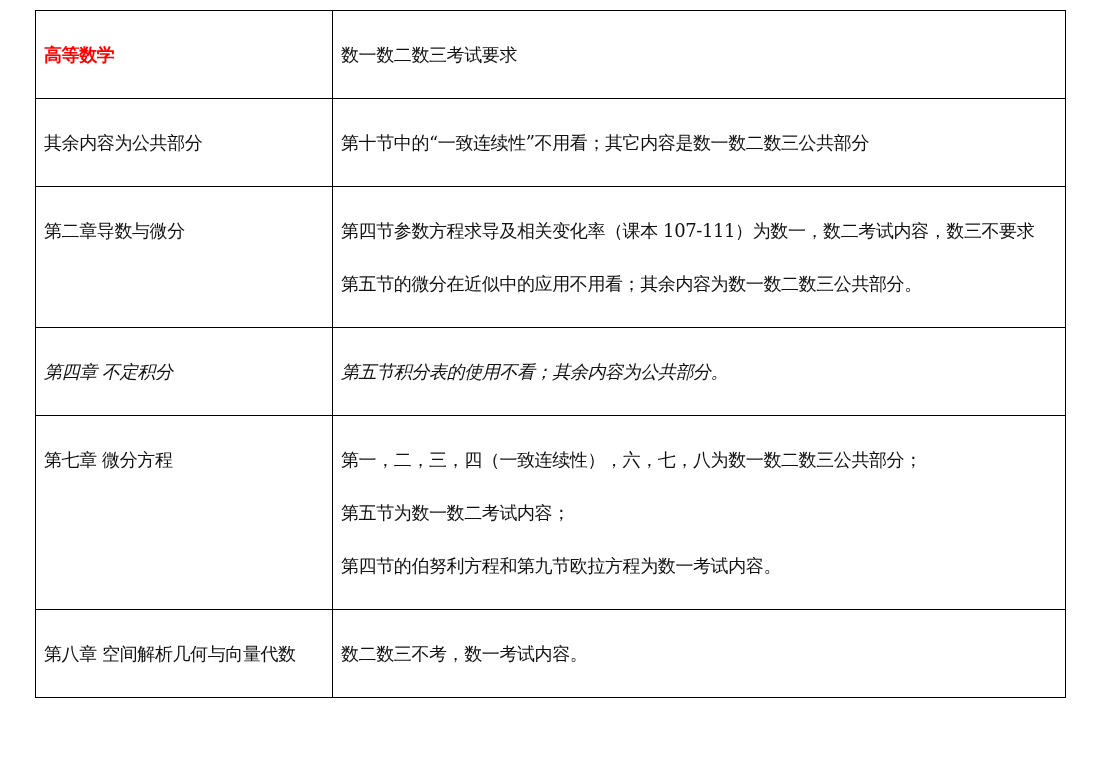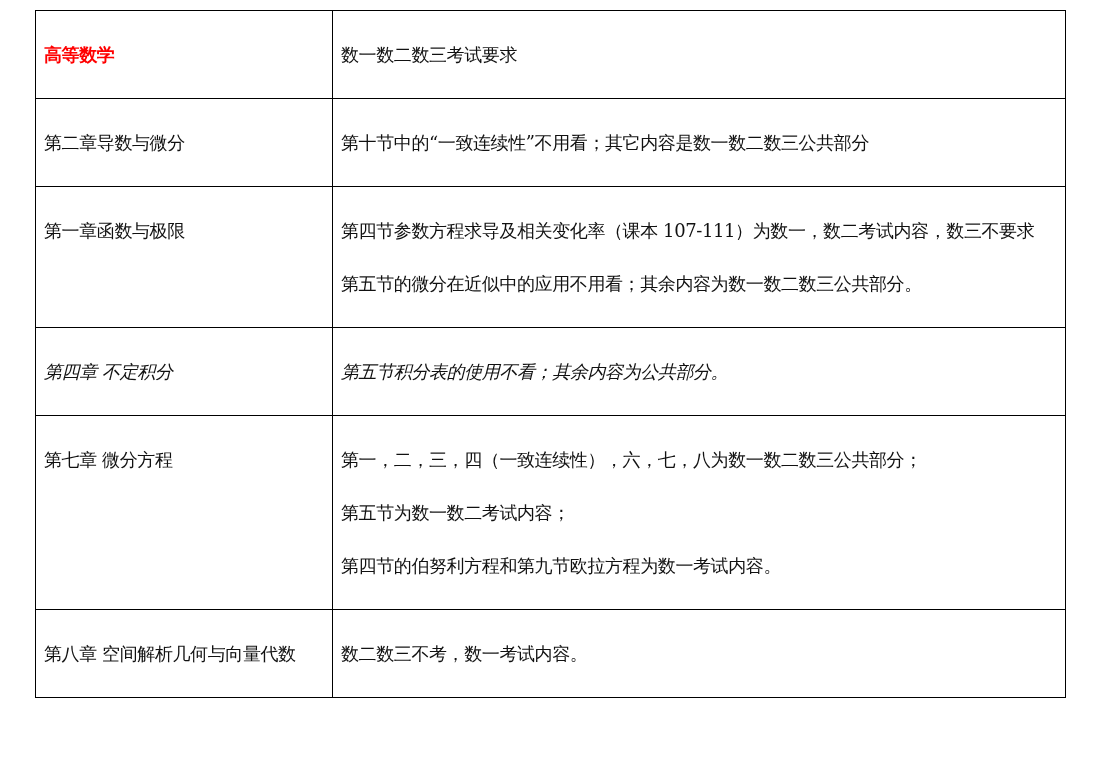--- a/index.html
+++ b/index.html
@@ -31,29 +31,29 @@
       <tr class="r-head">
     <td class="c1">
       <span class="line hdr-red">高等数学</span>
     </td>
     <td class="c2">
       <span class="line">数一数二数三考试要求</span>
     </td>
   </tr>
   <tr class="r1">
     <td class="c1">
-          <span class="line">第二章导数与微分</span>
+          <span class="line">其余内容为公共部分</span>
         </td>
     <td class="c2">
       <span class="line">第十节中的“一致连续性”不用看；其它内容是数一数二数三公共部分</span>
     </td>
   </tr>
   <tr class="r2">
     <td class="c1">
-          <span class="line">第一章函数与极限</span>
+          <span class="line">第二章导数与微分</span>
         </td>
     <td class="c2">
       <span class="line">第四节参数方程求导及相关变化率（课本 107-111）为数一，数二考试内容，数三不要求</span>
       <span class="line">第五节的微分在近似中的应用不用看；其余内容为数一数二数三公共部分。</span>
     </td>
   </tr>
   <tr class="r4">
     <td class="c1">
           <span class="line">第四章  不定积分</span>
         </td>

